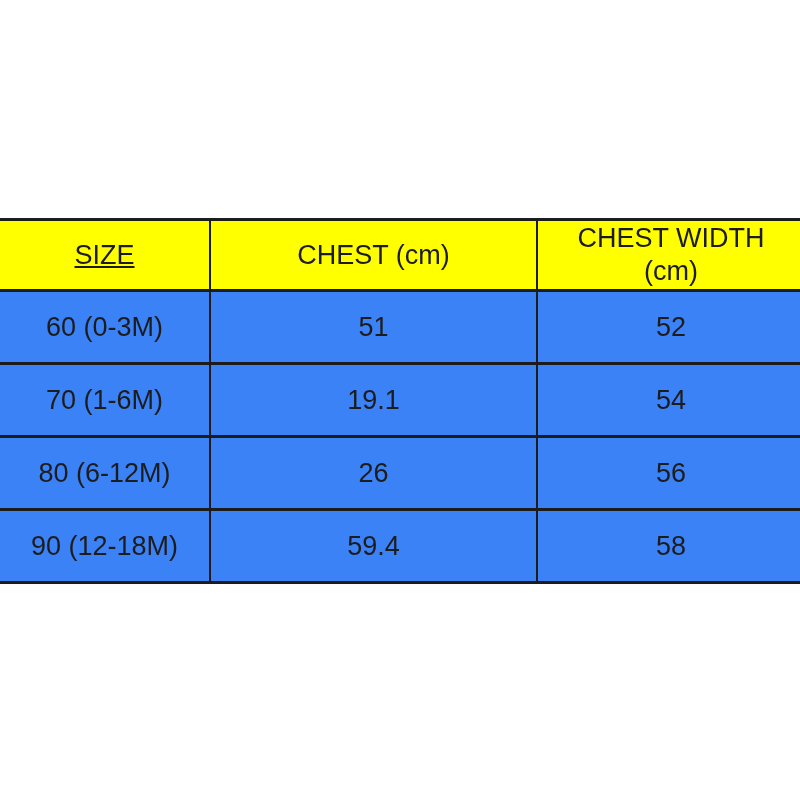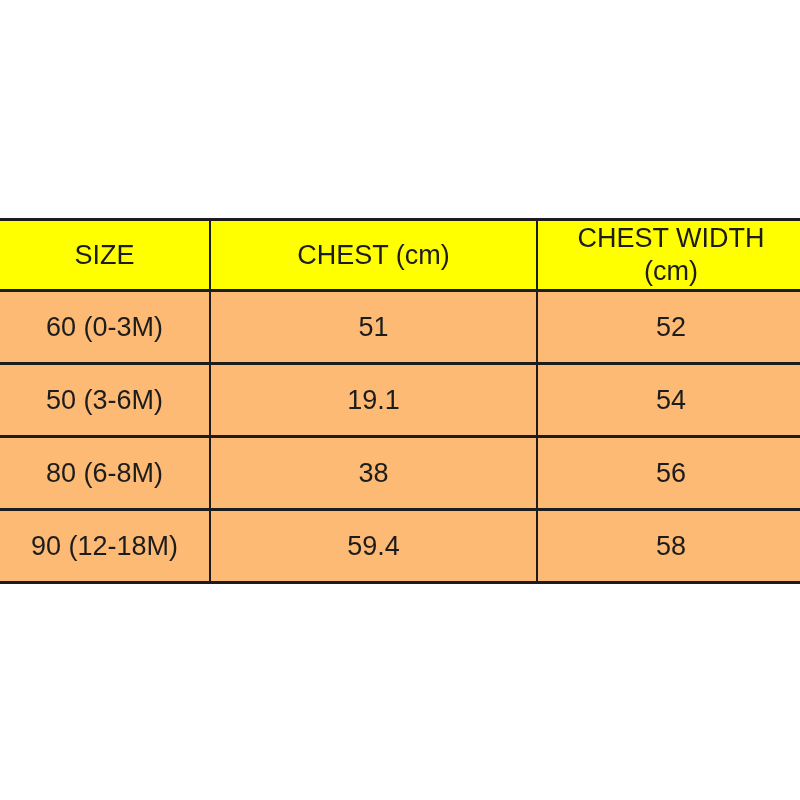--- a/index.html
+++ b/index.html
@@ -41,24 +41,24 @@
   .size-table th:first-child,
   .size-table td:first-child { border-left: none; }
   .size-table th:last-child,
   .size-table td:last-child { border-right: none; }
 
   .size-table thead th {
     background: #ffff00;
     height: 68px;
   }
   .size-table tbody td {
-    background: #fdba74;
+    background: #3b82f6;
     height: 70px;
   }
-  .col-size  { width: 209px; }
+  .col-size  { width: 209px; text-decoration: underline; }
   .col-len   { width: 325px; }
   .col-chest { width: 266px; }
   .hdr-line { display: block; }
 </style>
 </head>
 <body>
 
 <table class="size-table">
   <thead>
     <tr>
@@ -74,27 +74,27 @@
       </th>
     </tr>
   </thead>
   <tbody>
     <tr>
       <td>60 (0-3M)</td>
       <td>51</td>
       <td>52</td>
     </tr>
     <tr>
-      <td>50 (3-6M)</td>
+      <td>70 (1-6M)</td>
       <td>19.1</td>
       <td>54</td>
     </tr>
     <tr>
-      <td>80 (6-8M)</td>
-      <td>38</td>
+      <td>80 (6-12M)</td>
+      <td>26</td>
       <td>56</td>
     </tr>
     <tr>
       <td>90 (12-18M)</td>
       <td>59.4</td>
       <td>58</td>
     </tr>
   </tbody>
 </table>
 

